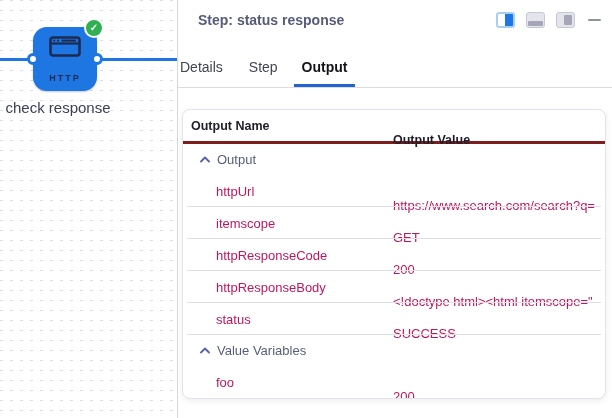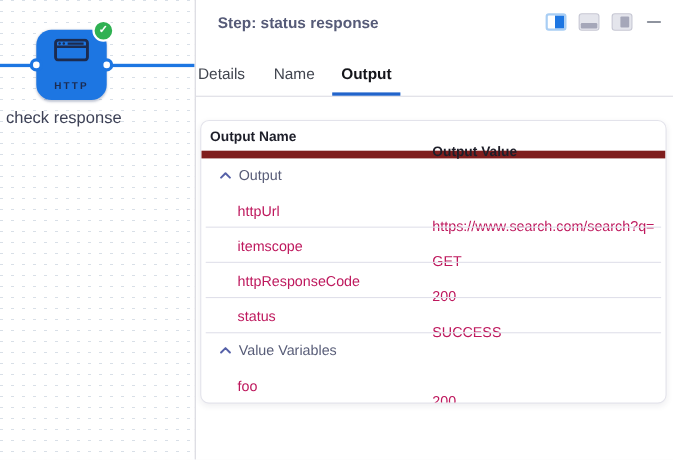--- a/index.html
+++ b/index.html
@@ -58,21 +58,21 @@
   .tabs { display:flex; margin-top:16px; border-bottom:1px solid #dcdce4; }
   .tab { padding:15px 8px 12px; font-size:14px; color:#41454f; line-height:16px; cursor:pointer; margin-right:8px; }
   .tab:first-child { padding-left:2px; padding-right:10px; }
   .tab.active { font-weight:bold; color:#14151a; border-bottom:3px solid #2264cb; padding-bottom:9px; }
 
   
   .table-card {
     margin:21px 6px 0 4px; background:#fff; border:1px solid #e3e3eb; border-radius:8px;
     box-shadow:0 2px 6px rgba(40,40,70,.08); overflow:hidden;
   }
-  .thead { display:flex; align-items:center; height:34px; padding:0 8px; border-bottom:7px solid #7f1d1d;
+  .thead { display:flex; align-items:center; height:34px; padding:0 8px; border-bottom:3px solid #7f1d1d;
            font-size:12.5px; font-weight:bold; color:#1d1e29; }
   .col-name { width:202px; flex:none; }
   .col-value { flex:1; min-width:0; white-space:nowrap; overflow:hidden;margin-top:28px; }
   .grow { display:flex; align-items:center; height:31px; padding:0 8px 0 17px; gap:7px;
           font-size:13px; color:#585d78; }
   .chev { flex:none; display:flex; }
   .trow { position:relative; display:flex; align-items:center; height:32px; padding:0 8px;
           font-size:13px; color:#be185d; }
   .trow .col-name { padding-left:25px; }
   .trow::after { content:""; position:absolute; left:4px; right:4px; bottom:0; height:1px; background:#e0e0ea; }
@@ -113,21 +113,21 @@
       <div class="toolbar">
         <div class="tgl tgl-split"></div>
         <div class="tgl tgl-bottom"></div>
         <div class="tgl tgl-right"></div>
         <div class="tgl-min"></div>
       </div>
     </div>
 
     <div class="tabs">
       <div class="tab">Details</div>
-      <div class="tab">Name</div>
+      <div class="tab">Step</div>
       <div class="tab active">Output</div>
     </div>
 
     <div class="table-card">
       <div class="thead">
         <div class="col-name">Output Name</div>
         <div class="col-value">Output Value</div>
       </div>
 
       <div class="grow">
@@ -145,20 +145,24 @@
       </div>
       <div class="trow">
         <div class="col-name">itemscope</div>
         <div class="col-value">GET</div>
       </div>
       <div class="trow">
         <div class="col-name">httpResponseCode</div>
         <div class="col-value">200</div>
       </div>
       <div class="trow">
+        <div class="col-name">httpResponseBody</div>
+        <div class="col-value">&lt;!doctype html&gt;&lt;html itemscope="</div>
+      </div>
+      <div class="trow">
         <div class="col-name">status</div>
         <div class="col-value">SUCCESS</div>
       </div>
 
       <div class="grow">
         <span class="chev">
           <svg width="10" height="7" viewBox="0 0 10 7">
               <polyline points="1,5.5 5,1.5 9,5.5" fill="none" stroke="#5661a8" stroke-width="1.8" stroke-linecap="round" stroke-linejoin="round"></polyline>
             </svg>
         </span>

